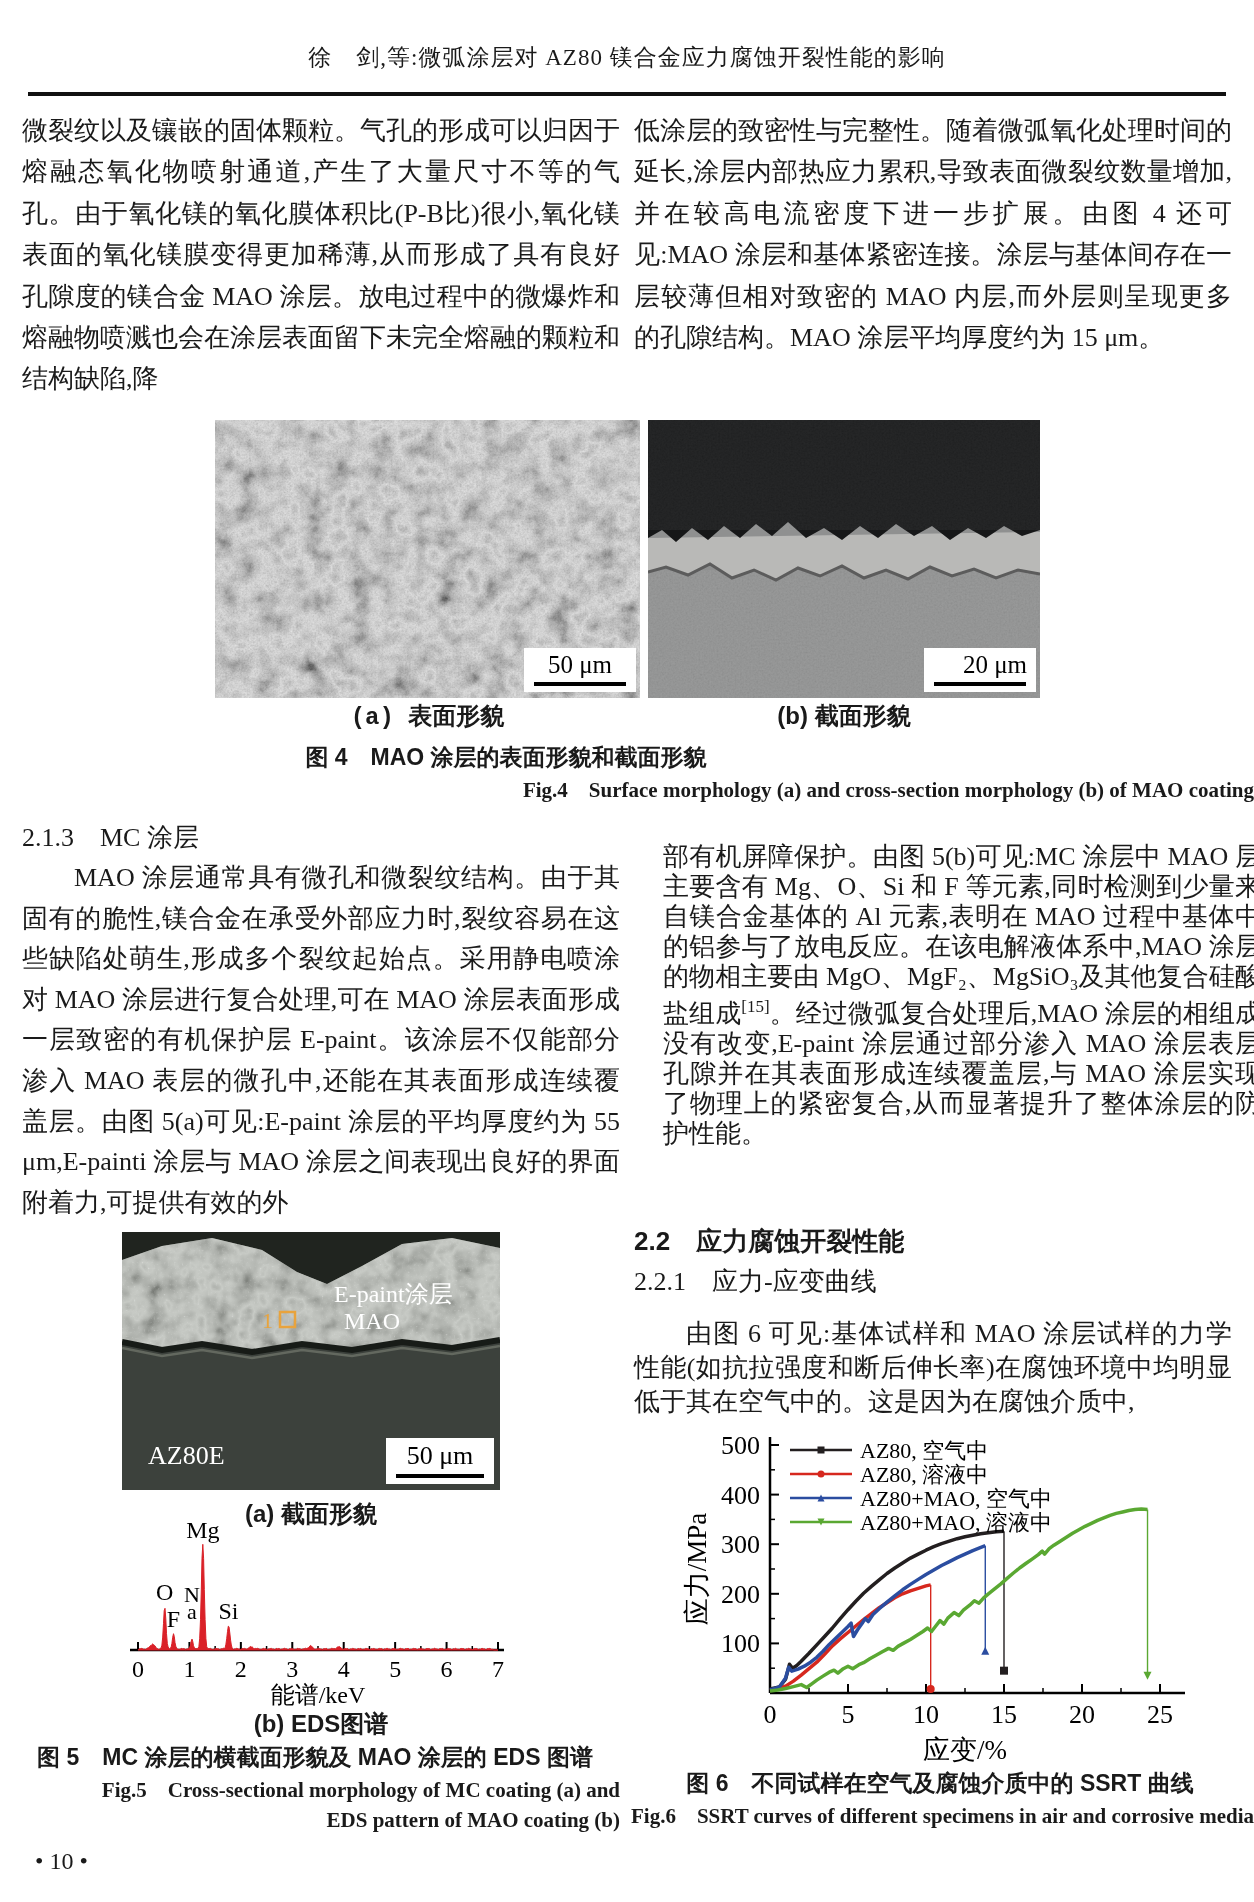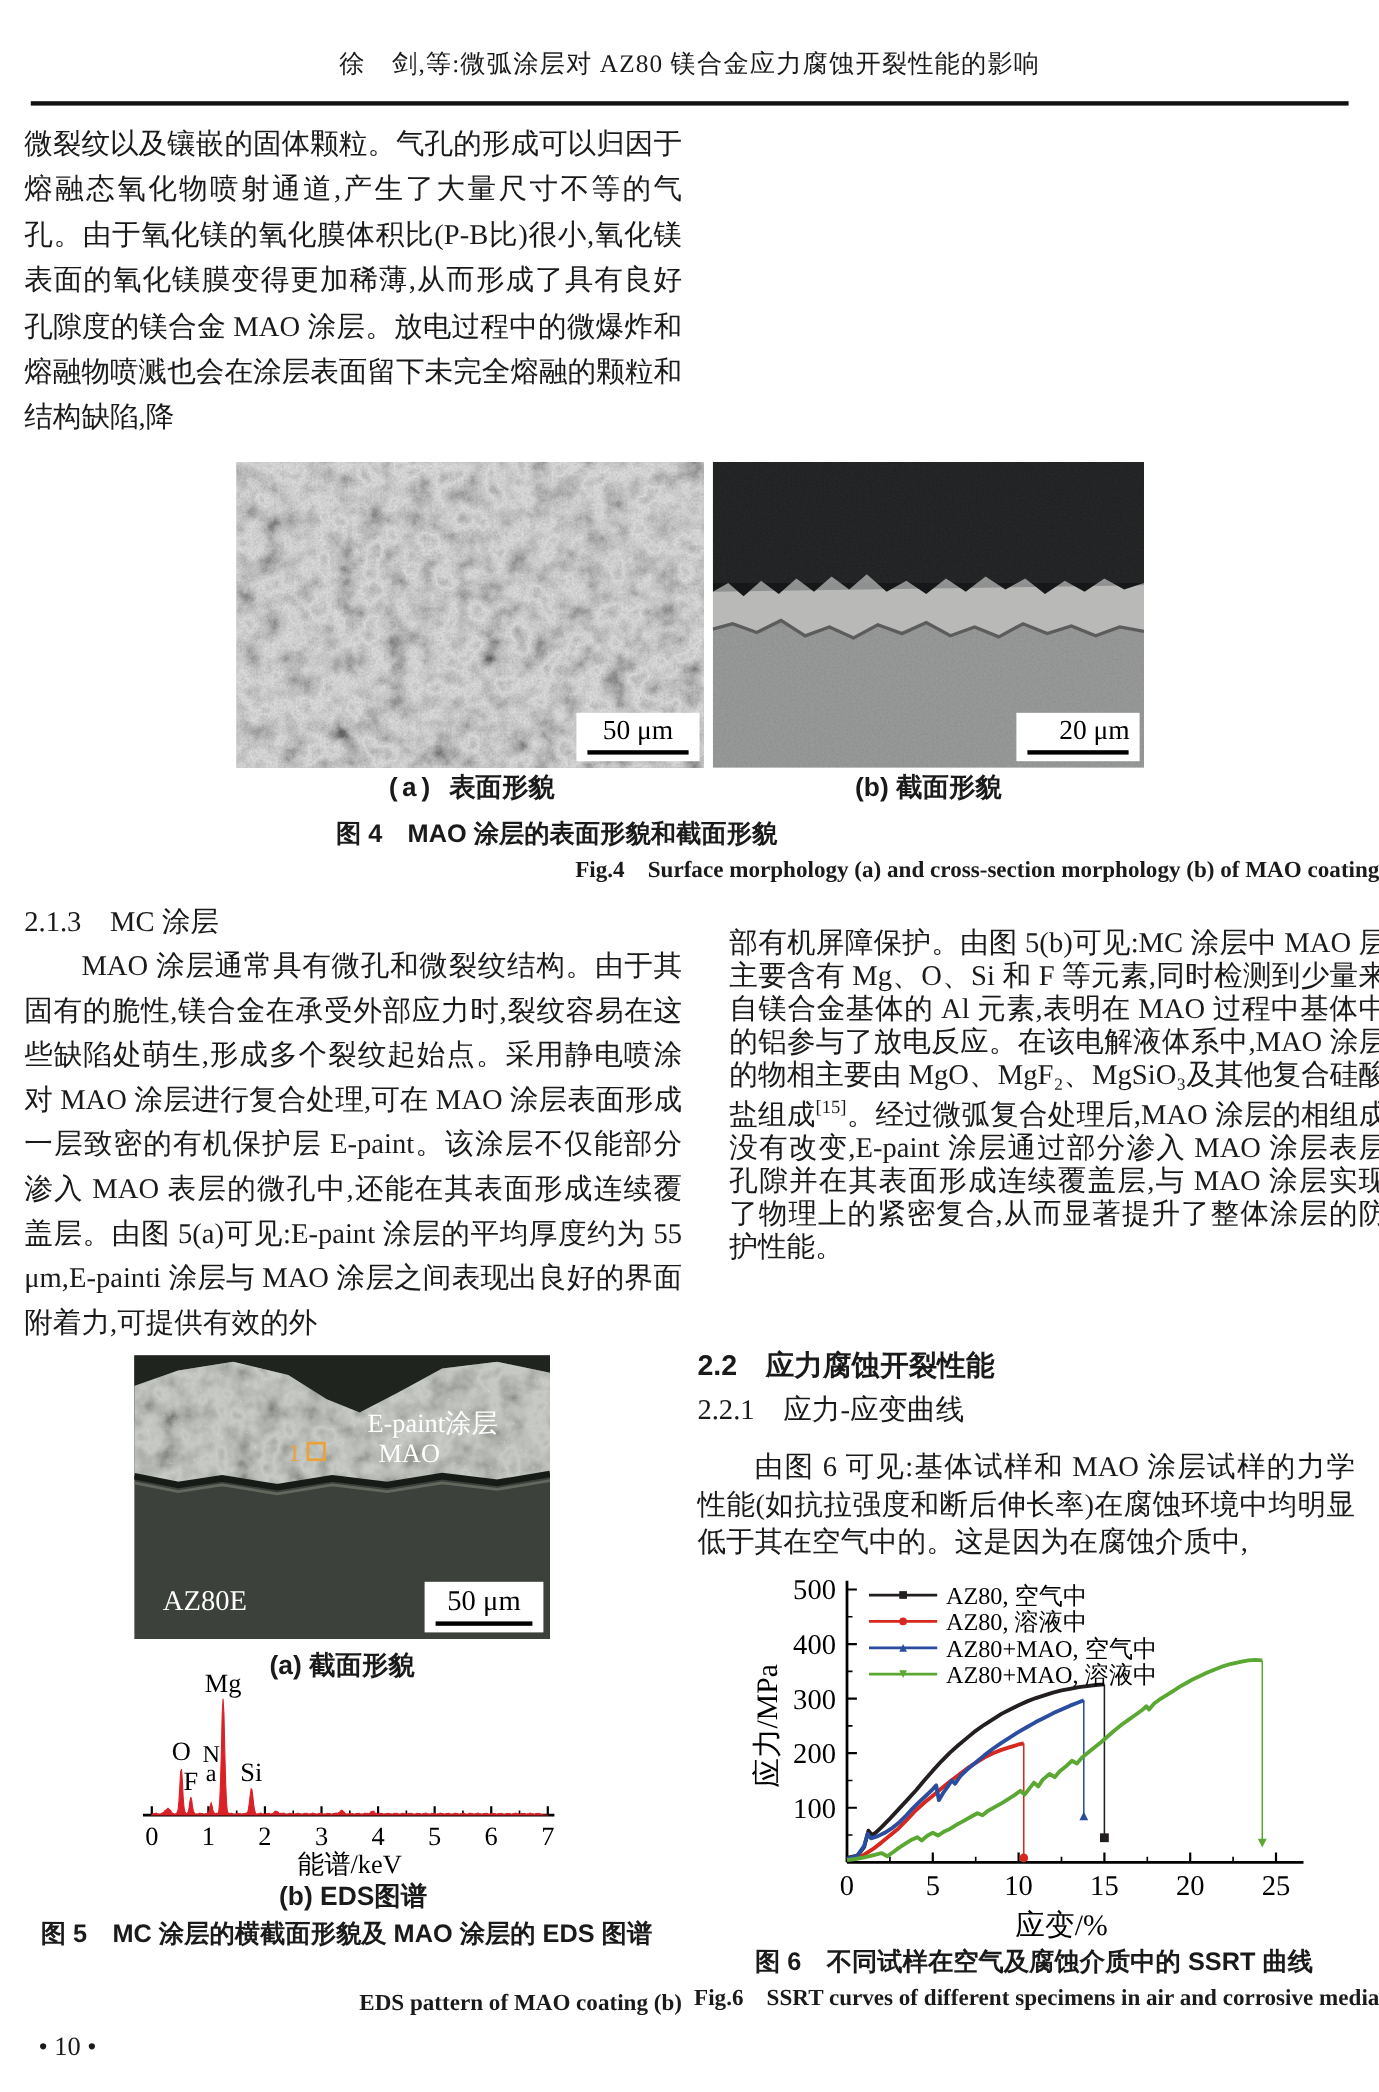--- a/index.html
+++ b/index.html
@@ -24,20 +24,21 @@
 </head>
 <body>
 
 <div id="page">
 
   <div class="abs hdr" style="top:42px;left:0;">徐　剑,等:微弧涂层对 AZ80 镁合金应力腐蚀开裂性能的影响</div>
   <div class="abs rule" style="top:92px;left:28px;width:1198px;"></div>
 
   <div class="abs para" style="top:110px;left:22px;width:598px;">微裂纹以及镶嵌的固体颗粒。气孔的形成可以归因于熔融态氧化物喷射通道,产生了大量尺寸不等的气孔。由于氧化镁的氧化膜体积比(P-B比)很小,氧化镁表面的氧化镁膜变得更加稀薄,从而形成了具有良好孔隙度的镁合金 MAO 涂层。放电过程中的微爆炸和熔融物喷溅也会在涂层表面留下未完全熔融的颗粒和结构缺陷,降</div>
 
+  <div class="abs para" style="top:110px;left:634px;width:598px;">低涂层的致密性与完整性。随着微弧氧化处理时间的延长,涂层内部热应力累积,导致表面微裂纹数量增加,并在较高电流密度下进一步扩展。由图 4 还可见:MAO 涂层和基体紧密连接。涂层与基体间存在一层较薄但相对致密的 MAO 内层,而外层则呈现更多的孔隙结构。MAO 涂层平均厚度约为 15 μm。</div>
 
   <div class="abs" style="top:420px;left:215px;width:425px;height:278px;">
     <svg class="sem" width="425" height="278">
       <defs>
         <filter id="semNoise" x="0" y="0" width="100%" height="100%">
           <feTurbulence type="fractalNoise" baseFrequency="0.55" numOctaves="2" seed="11" stitchTiles="stitch"></feTurbulence>
           <feColorMatrix type="saturate" values="0"></feColorMatrix>
           <feComponentTransfer>
               <feFuncA type="linear" slope="0" intercept="1"></feFuncA>
             </feComponentTransfer>
@@ -160,20 +161,21 @@
       <path d="M50,132 L50.0,132.0 L50.8,131.1 L51.5,130.7 L52.3,130.8 L53.1,130.6 L53.9,130.3 L54.6,130.7 L55.4,131.2 L56.2,131.1 L56.9,131.4 L57.7,131.4 L58.5,130.7 L59.3,130.1 L60.0,129.9 L60.8,129.5 L61.6,128.4 L62.3,127.7 L63.1,127.5 L63.9,126.6 L64.7,125.9 L65.4,126.5 L66.2,127.2 L67.0,127.8 L67.7,129.0 L68.5,130.3 L69.3,130.5 L70.1,131.1 L70.8,131.6 L71.6,131.1 L72.4,130.4 L73.1,129.8 L73.9,127.2 L74.7,119.1 L75.5,105.4 L76.2,92.7 L77.0,90.3 L77.8,100.9 L78.5,115.6 L79.3,125.4 L80.1,129.0 L80.9,130.2 L81.6,130.9 L82.4,130.3 L83.2,128.9 L83.9,125.5 L84.7,119.3 L85.5,115.7 L86.3,118.6 L87.0,124.6 L87.8,128.3 L88.6,130.0 L89.3,131.1 L90.1,131.2 L90.9,131.4 L91.7,131.3 L92.4,131.1 L93.2,130.5 L94.0,130.4 L94.7,130.9 L95.5,130.6 L96.3,130.7 L97.1,131.4 L97.8,131.7 L98.6,131.0 L99.4,130.8 L100.1,130.9 L100.9,130.2 L101.7,129.3 L102.5,127.2 L103.2,123.2 L104.0,121.1 L104.8,123.7 L105.5,127.7 L106.3,129.6 L107.1,130.3 L107.9,130.8 L108.6,130.5 L109.4,130.4 L110.2,130.5 L110.9,128.5 L111.7,120.3 L112.5,101.6 L113.3,71.9 L114.0,40.1 L114.8,26.3 L115.6,40.4 L116.3,71.6 L117.1,101.6 L117.9,120.5 L118.7,128.6 L119.4,130.2 L120.2,130.5 L121.0,130.8 L121.7,130.5 L122.5,130.4 L123.3,130.9 L124.1,131.4 L124.8,131.4 L125.6,131.2 L126.4,131.3 L127.1,130.6 L127.9,130.3 L128.7,130.6 L129.5,130.8 L130.2,130.7 L131.0,131.2 L131.8,131.9 L132.5,131.1 L133.3,130.7 L134.1,130.9 L134.9,130.6 L135.6,130.2 L136.4,130.3 L137.2,129.5 L137.9,126.3 L138.7,120.7 L139.5,113.6 L140.3,108.2 L141.0,108.8 L141.8,115.0 L142.6,122.2 L143.3,127.0 L144.1,129.8 L144.9,131.5 L145.7,131.4 L146.4,130.9 L147.2,131.0 L148.0,130.7 L148.7,130.3 L149.5,130.5 L150.3,131.0 L151.1,130.9 L151.8,131.2 L152.6,131.7 L153.4,131.1 L154.1,130.6 L154.9,130.6 L155.7,130.7 L156.5,130.4 L157.2,130.6 L158.0,131.3 L158.8,131.1 L159.5,130.7 L160.3,130.3 L161.1,129.6 L161.9,128.7 L162.6,128.5 L163.4,129.0 L164.2,128.9 L164.9,129.5 L165.7,130.7 L166.5,130.7 L167.3,130.4 L168.0,130.5 L168.8,130.7 L169.6,130.3 L170.3,130.5 L171.1,131.2 L171.9,131.2 L172.7,131.4 L173.4,131.3 L174.2,131.1 L175.0,130.5 L175.7,130.4 L176.5,130.9 L177.3,130.6 L178.1,130.7 L178.8,131.4 L179.6,131.7 L180.4,131.0 L181.1,130.8 L181.9,130.9 L182.7,130.4 L183.5,130.4 L184.2,131.0 L185.0,131.0 L185.8,131.1 L186.5,131.6 L187.3,131.3 L188.1,130.6 L188.9,130.5 L189.6,130.9 L190.4,130.5 L191.2,130.5 L191.9,131.1 L192.7,131.5 L193.5,131.2 L194.3,131.0 L195.0,131.1 L195.8,130.5 L196.6,130.3 L197.3,130.8 L198.1,130.8 L198.9,130.9 L199.7,131.5 L200.4,131.6 L201.2,130.9 L202.0,130.6 L202.7,130.9 L203.5,130.5 L204.3,130.4 L205.1,130.9 L205.8,131.3 L206.6,131.3 L207.4,131.2 L208.1,131.4 L208.9,130.6 L209.7,130.4 L210.5,130.7 L211.2,130.7 L212.0,130.7 L212.8,131.2 L213.5,131.9 L214.3,131.1 L215.1,130.8 L215.9,130.9 L216.6,130.5 L217.4,130.2 L218.2,130.5 L218.9,130.6 L219.7,130.0 L220.5,129.6 L221.3,129.0 L222.0,127.8 L222.8,127.6 L223.6,128.3 L224.3,129.1 L225.1,129.6 L225.9,130.5 L226.7,131.5 L227.4,131.3 L228.2,131.0 L229.0,131.0 L229.7,130.6 L230.5,130.3 L231.3,130.6 L232.1,131.0 L232.8,130.9 L233.6,131.2 L234.4,131.8 L235.1,131.1 L235.9,130.6 L236.7,130.7 L237.5,130.7 L238.2,130.4 L239.0,130.7 L239.8,131.5 L240.5,131.4 L241.3,131.2 L242.1,131.2 L242.9,130.8 L243.6,130.3 L244.4,130.4 L245.2,130.8 L245.9,130.5 L246.7,130.6 L247.5,131.0 L248.3,130.2 L249.0,129.2 L249.8,128.9 L250.6,128.8 L251.3,128.5 L252.1,129.0 L252.9,130.1 L253.7,130.4 L254.4,130.9 L255.2,131.2 L256.0,131.0 L256.7,130.4 L257.5,130.5 L258.3,130.9 L259.1,130.5 L259.8,130.7 L260.6,131.5 L261.4,131.6 L262.1,131.0 L262.9,130.9 L263.7,130.9 L264.5,130.4 L265.2,130.4 L266.0,131.0 L266.8,130.9 L267.5,131.1 L268.3,131.6 L269.1,131.3 L269.9,130.6 L270.6,130.5 L271.4,130.9 L272.2,130.5 L272.9,130.5 L273.7,131.2 L274.5,131.4 L275.3,131.3 L276.0,131.1 L276.8,131.1 L277.6,130.4 L278.3,130.4 L279.1,130.8 L279.9,130.8 L280.7,130.9 L281.4,131.5 L282.2,131.6 L283.0,130.9 L283.7,130.6 L284.5,130.9 L285.3,130.5 L286.1,130.4 L286.8,130.9 L287.6,131.2 L288.4,131.3 L289.1,131.3 L289.9,131.3 L290.7,130.6 L291.5,130.4 L292.2,130.7 L293.0,130.7 L293.8,130.6 L294.5,131.2 L295.3,131.8 L296.1,131.1 L296.9,130.8 L297.6,131.0 L298.4,130.5 L299.2,130.3 L299.9,130.7 L300.7,131.1 L301.5,131.0 L302.3,131.5 L303.0,131.6 L303.8,130.8 L304.6,130.5 L305.3,130.7 L306.1,130.6 L306.9,130.5 L307.7,130.9 L308.4,131.6 L309.2,131.4 L310.0,131.0 L310.7,131.1 L311.5,130.6 L312.3,130.3 L313.1,130.6 L313.8,130.9 L314.6,130.8 L315.4,131.2 L316.1,131.8 L316.9,131.0 L317.7,130.6 L318.5,130.7 L319.2,130.6 L320.0,130.4 L320.8,130.7 L321.5,131.4 L322.3,131.3 L323.1,131.2 L323.9,131.3 L324.6,130.8 L325.4,130.4 L326.2,130.5 L326.9,130.8 L327.7,130.6 L328.5,131.0 L329.3,131.8 L330.0,131.3 L330.8,130.8 L331.6,130.8 L332.3,130.7 L333.1,130.3 L333.9,130.5 L334.7,131.2 L335.4,131.1 L336.2,131.4 L337.0,131.5 L337.7,131.0 L338.5,130.5 L339.3,130.5 L340.1,130.8 L340.8,130.5 L341.6,130.7 L342.4,131.5 L343.1,131.6 L343.9,131.0 L344.7,130.9 L345.5,130.9 L346.2,130.3 L347.0,130.4 L347.8,131.0 L348.5,130.9 L349.3,131.1 L350.1,131.7 L350.9,131.3 L351.6,130.6 L352.4,130.6 L353.2,130.9 L353.9,130.4 L354.7,130.5 L355.5,131.2 L356.3,131.4 L357.0,131.3 L357.8,131.1 L358.6,131.1 L359.3,130.4 L360.1,130.4 L360.9,130.9 L361.7,130.7 L362.4,130.8 L363.2,131.5 L364.0,131.6 L364.7,130.9 L365.5,130.7 L366.3,131.0 L367.1,130.4 L367.8,130.4 L368.6,131.0 L369.4,131.2 L370.1,131.3 L370.9,131.3 L371.7,131.3 L372.5,130.6 L373.2,130.4 L374.0,130.8 L374.8,130.6 L375.5,130.6 L376.3,131.2 L377.1,131.7 L377.9,131.1 L378.6,130.8 L379.4,131.0 L380.2,130.5 L380.9,130.3 L381.7,130.8 L382.5,131.0 L383.3,131.0 L384.0,131.5 L384.8,131.6 L385.6,130.8 L386.3,130.5 L387.1,130.7 L387.9,130.6 L388.7,130.5 L389.4,130.9 L390.2,131.5 L391.0,131.4 L391.7,131.0 L392.5,131.2 L393.3,130.6 L394.1,130.3 L394.8,130.6 L395.6,130.9 L396.4,130.8 L397.1,131.3 L397.9,131.9 L398.7,131.0 L399.5,130.6 L400.2,130.8 L401.0,130.6 L401.8,130.4 L402.5,130.7 L403.3,131.3 L404.1,131.3 L404.9,131.3 L405.6,132.0 L406.4,132.0 L407.2,132.0 L407.9,132.0 L408.7,132.0 L409.5,132.0 L410,132 Z" fill="#da2128" stroke="#da2128" stroke-width="1"></path>
       <text x="76.74285714285715" y="82" text-anchor="middle" font-size="24">O</text>
       <text x="85.48571428571428" y="109" text-anchor="middle" font-size="24">F</text>
       <text x="104" y="84" text-anchor="middle" font-size="22"><tspan x="104" dy="0">N</tspan><tspan x="104" dy="17">a</tspan></text>
       <text x="114.8" y="20" text-anchor="middle" font-size="24">Mg</text>
       <text x="140.51428571428573" y="101" text-anchor="middle" font-size="24">Si</text>
     </svg>
   <div class="abs panel-cap" style="top:1708px;left:22px;width:598px;">(b) EDS图谱</div>
 
   <div class="abs fig-zh" style="top:1742px;left:10px;width:610px;">图 5　MC 涂层的横截面形貌及 MAO 涂层的 EDS 图谱</div>
+  <div class="abs fig-en" style="top:1776px;left:10px;width:610px;">Fig.5　Cross-sectional morphology of MC coating (a) and</div>
   <div class="abs fig-en" style="top:1808px;left:10px;width:610px;">EDS pattern of MAO coating (b)</div>
 
   <svg id="ssrt-svg" class="abs" style="top:1420px;left:640px;" width="612" height="348">
       <line x1="130" y1="273" x2="545" y2="273" stroke="#000" stroke-width="2.5"></line>
       <line x1="130" y1="273" x2="130" y2="17" stroke="#000" stroke-width="2.5"></line>
       <line x1="130" y1="273" x2="130" y2="264" stroke="#000" stroke-width="2"></line>
       <text x="130" y="303" text-anchor="middle" font-size="26">0</text>
       <line x1="169" y1="273" x2="169" y2="268" stroke="#000" stroke-width="1.5"></line>
       <line x1="208" y1="273" x2="208" y2="264" stroke="#000" stroke-width="2"></line>
       <text x="208" y="303" text-anchor="middle" font-size="26">5</text>

